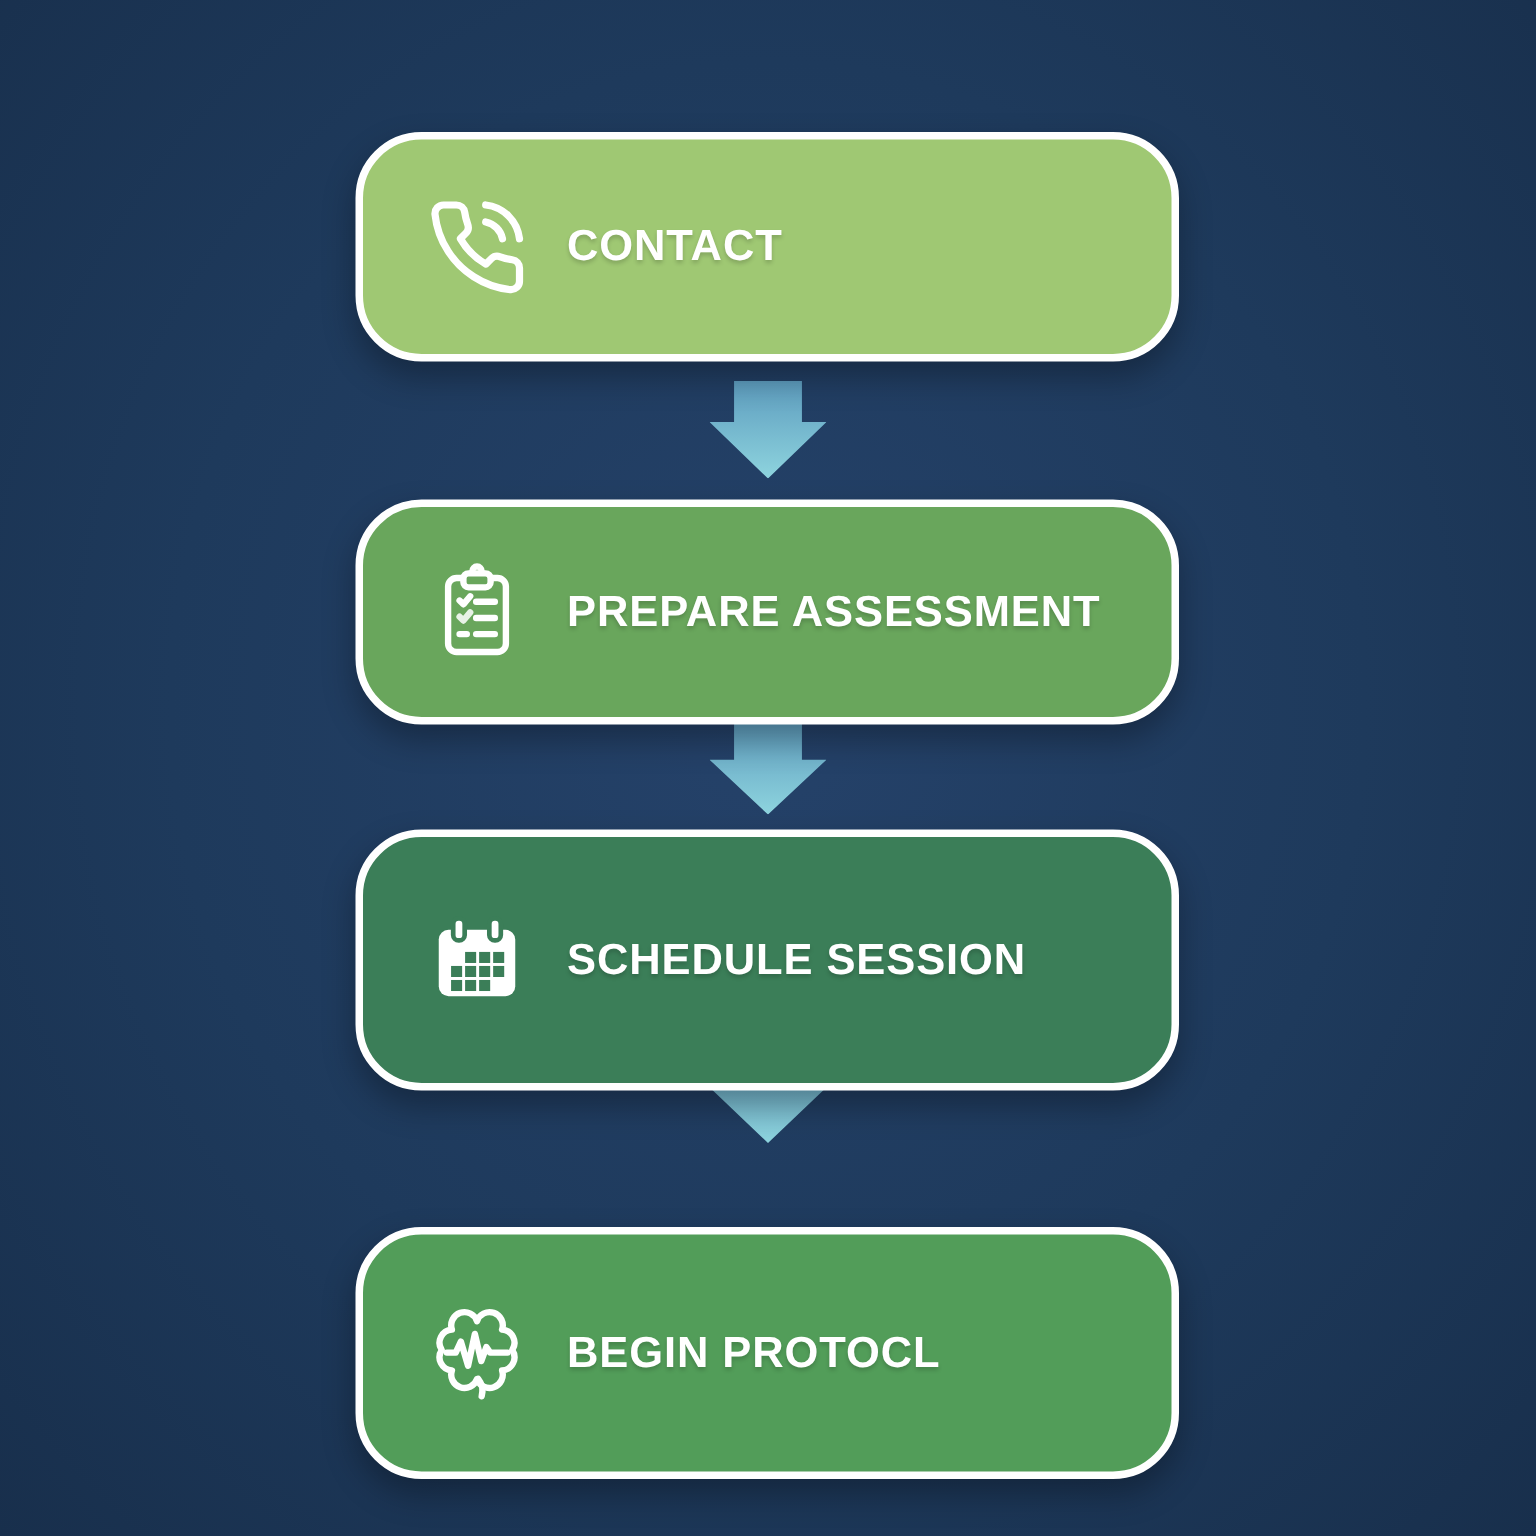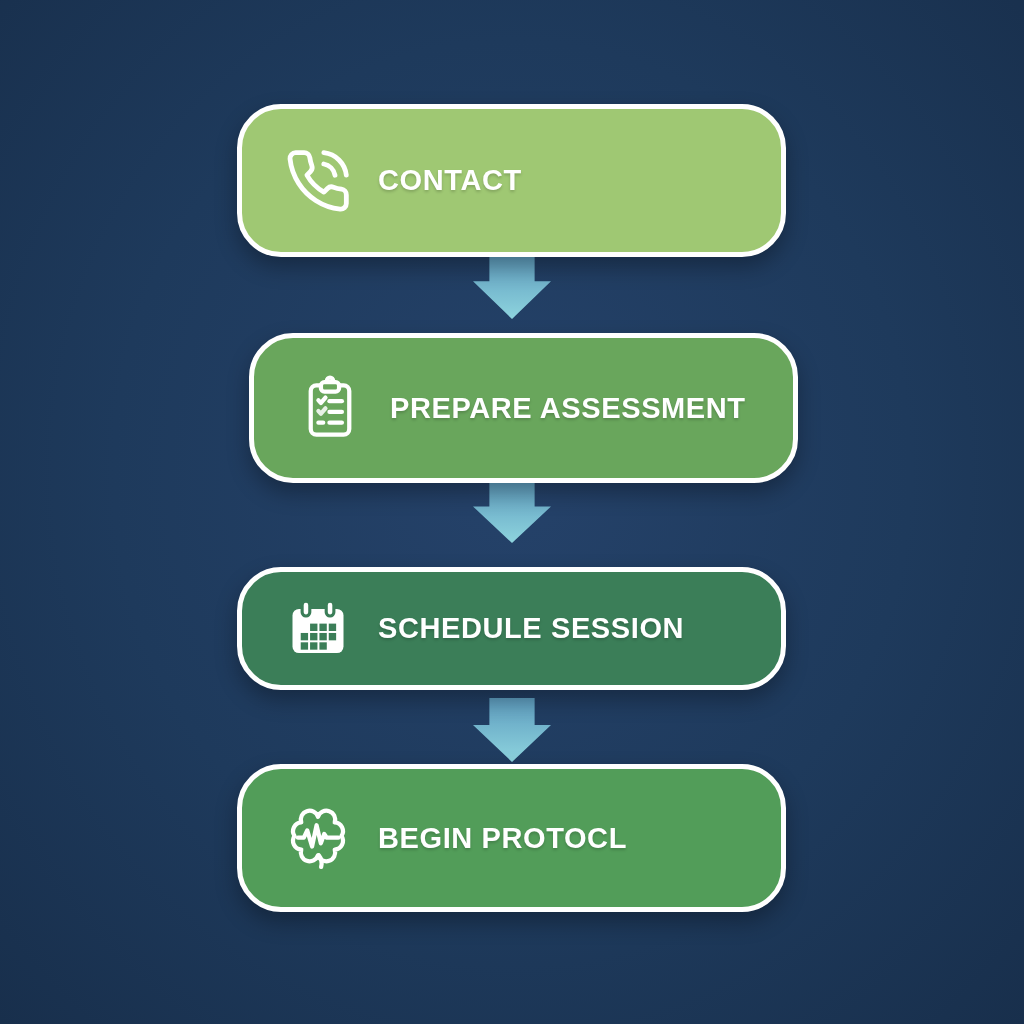--- a/index.html
+++ b/index.html
@@ -8,24 +8,24 @@
     background:radial-gradient(ellipse at 50% 46%, #25426a 0%, #1e3a5c 55%, #182f4c 100%);
     font-family:"Liberation Sans", sans-serif;
   }
   .step{
     position:absolute;left:237px;width:549px;box-sizing:border-box;
     border:5px solid #ffffff;border-radius:44px;
     display:flex;align-items:center;gap:26px;padding:0 36px 0 42px;
     box-shadow:0 10px 22px rgba(0,0,0,.30);
     z-index:2;
   }
-  .step-1{top:104px;height:153px;}
+  .step-1{top:88px;height:153px;}
   .step-2{top:333px;height:150px;}
-  .step-3{top:567px;height:123px;}
-  .step-4{top:764px;height:148px;}
+  .step-3{top:553px;height:174px;}
+  .step-4{top:818px;height:168px;}
   .icon{width:68px;height:68px;flex:0 0 auto;display:block;}
   .icon svg{width:100%;height:100%;display:block;}
   .label{
     color:#ffffff;font-weight:700;font-size:29px;line-height:1.32;
     letter-spacing:.6px;text-transform:uppercase;
     text-shadow:0 2px 3px rgba(0,0,0,.18);
   }
   .label .line{display:block;}
   .arrow{
     position:absolute;left:473px;width:78px;z-index:1;
@@ -52,21 +52,21 @@
         <path d="M14.05 2a9 9 0 0 1 7.95 7.94"></path>
       </svg>
     </span>
     <span class="label">
       <span class="line">CONTACT</span>
     </span>
   </div>
 
   <div class="arrow arrow-1"></div>
 
-  <div class="step step-2" style="background: rgb(105, 166, 92); margin-left: 12px;">
+  <div class="step step-2" style="background: rgb(105, 166, 92);">
     <span class="icon">
       <svg viewBox="0 0 24 24" fill="none" stroke="#ffffff" stroke-width="1.5" stroke-linecap="round" stroke-linejoin="round">
         <rect x="5.2" y="4" width="13.6" height="17.4" rx="2"></rect>
         <circle class="clip-fill" cx="12" cy="2.4" r="1.1"></circle>
         <rect class="clip-fill" x="8.8" y="2.9" width="6.4" height="3.3" rx="1.2"></rect>
         <path d="M7.9 9.3l.9.9 1.6-1.9"></path>
         <path d="M11.8 9.6h4.4"></path>
         <path d="M7.9 13.1l.9.9 1.6-1.9" opacity="0.85"></path>
         <path d="M11.8 13.4h4.4"></path>
         <path d="M7.9 17.2h1.7"></path>

